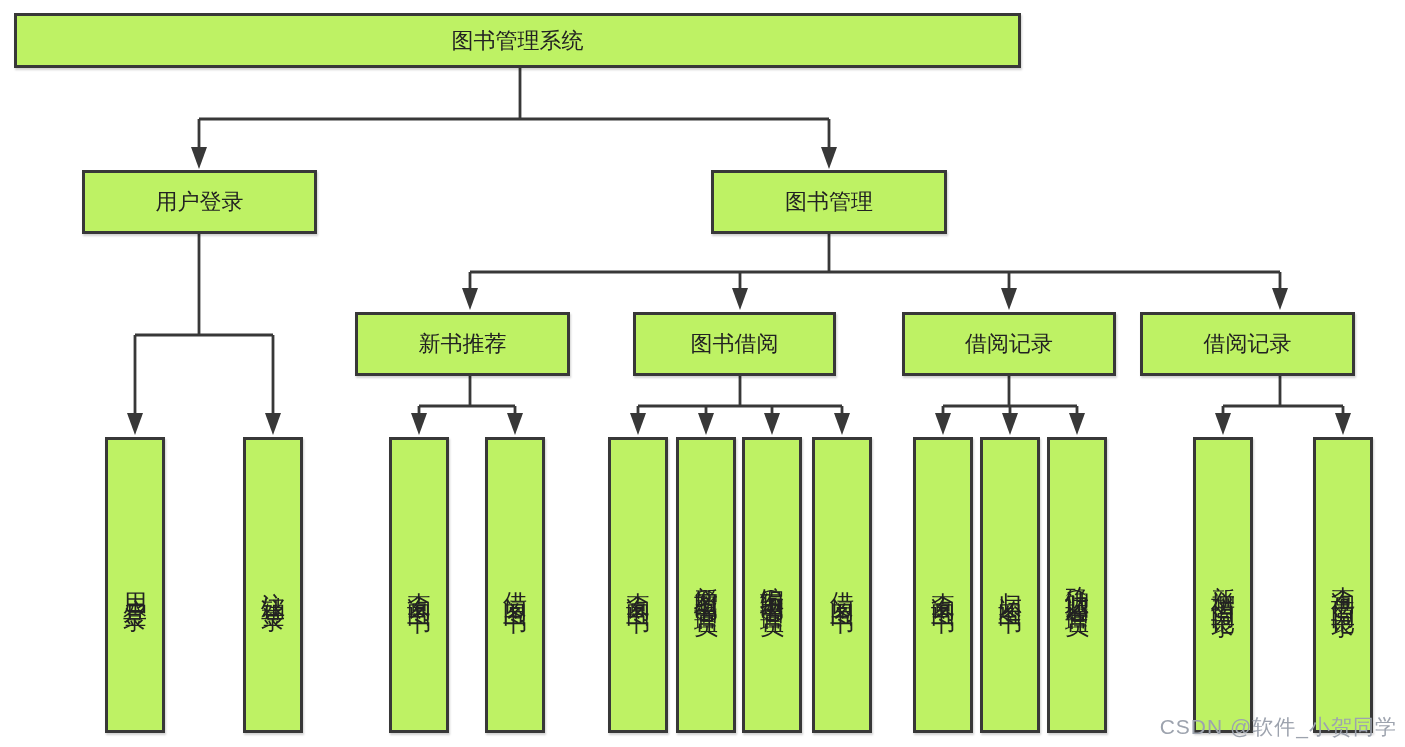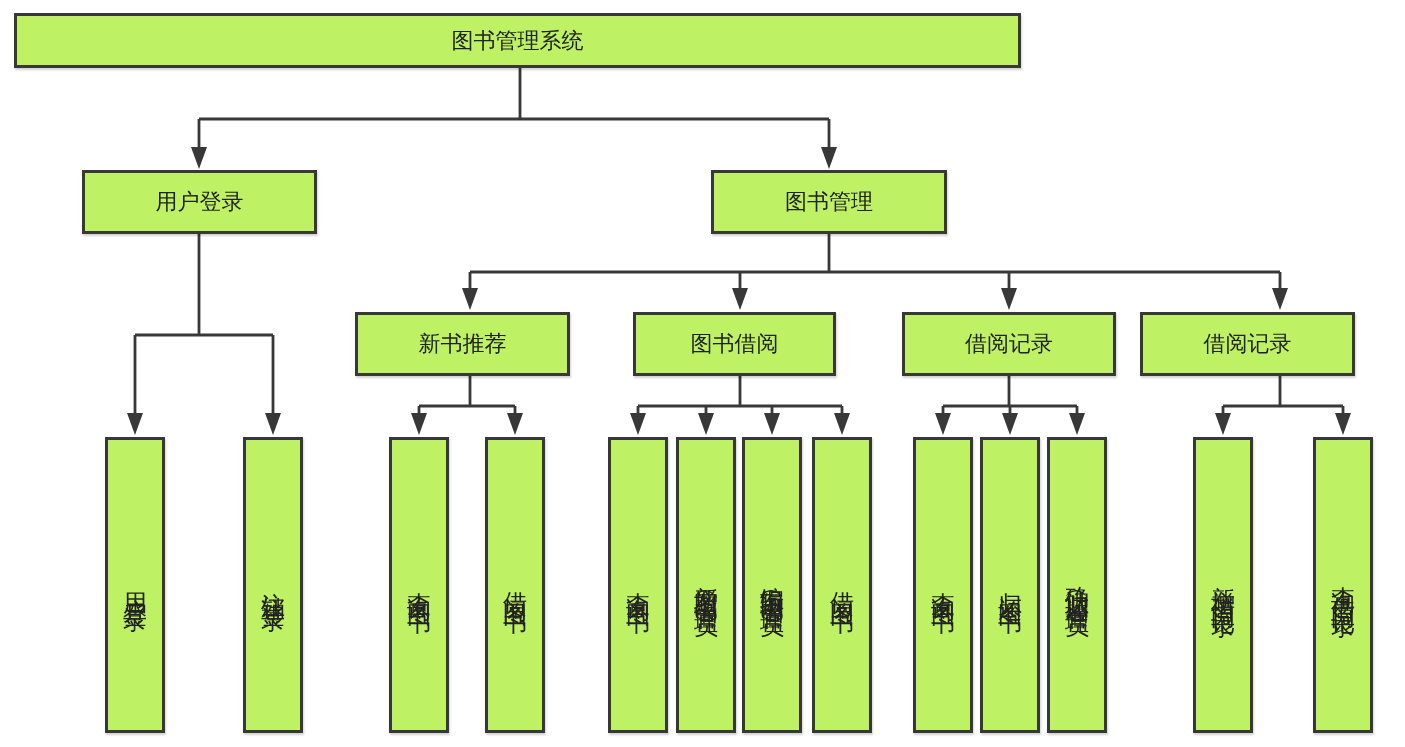--- a/index.html
+++ b/index.html
@@ -137,13 +137,14 @@
   <div class="node leaf" style="left:742px;letter-spacing:4px;">编辑图书（管理员）</div>
   <div class="node leaf" style="left:812px;">借阅图书</div>
 
   <div class="node leaf" style="left:913px;">查询图书</div>
   <div class="node leaf" style="left:980px;">归还图书</div>
   <div class="node leaf" style="left:1047px;letter-spacing:4px;">确认归还（管理员）</div>
 
   <div class="node leaf" style="left:1193px;">新增借阅记录</div>
   <div class="node leaf" style="left:1313px;">查询借阅记录</div>
 
+  <div class="watermark">CSDN @软件_小贺同学</div>
 </div>
 
 </body></html>

